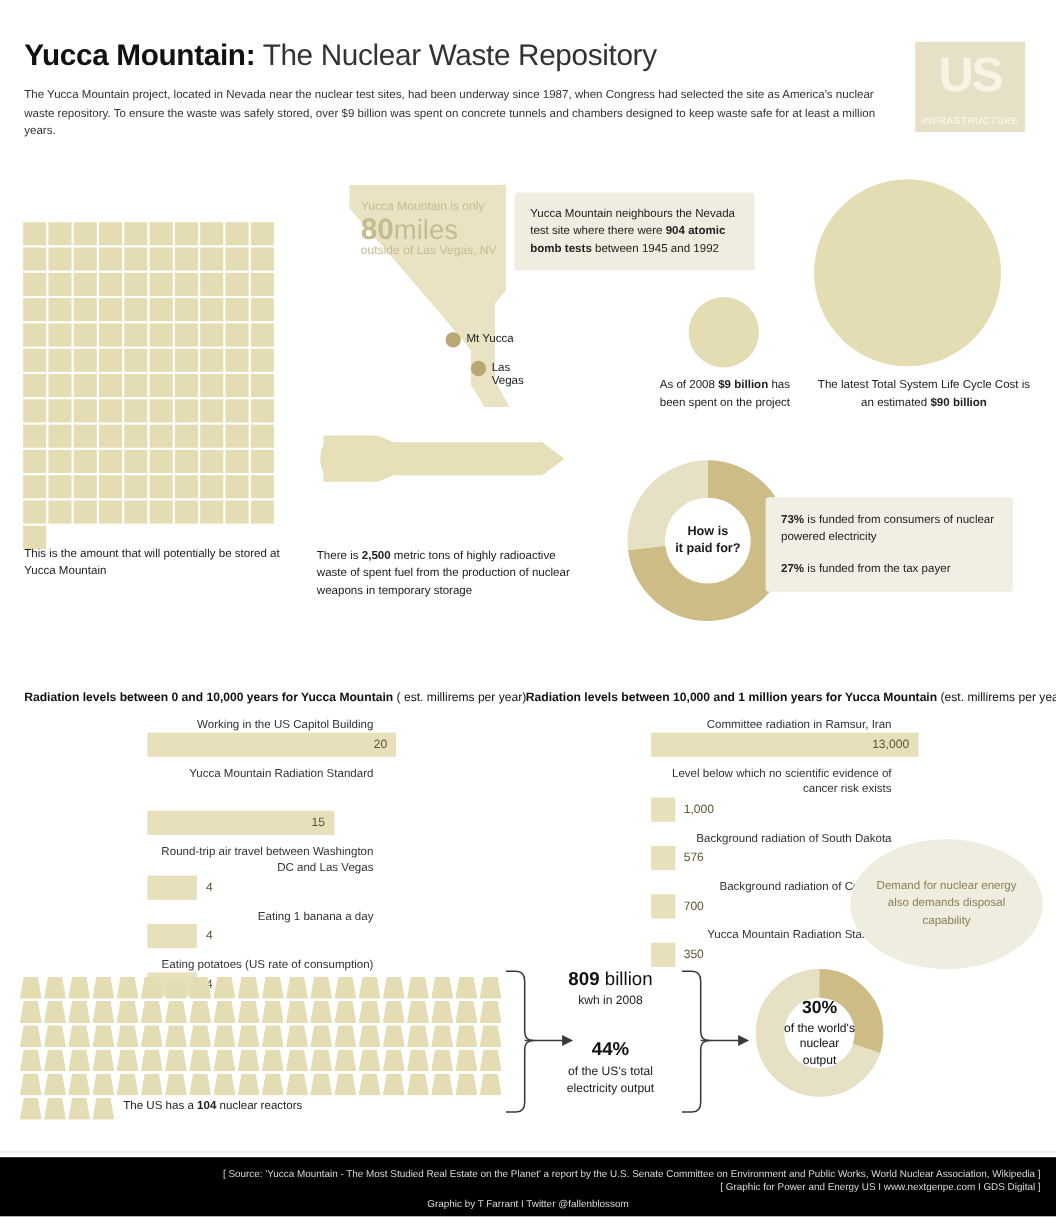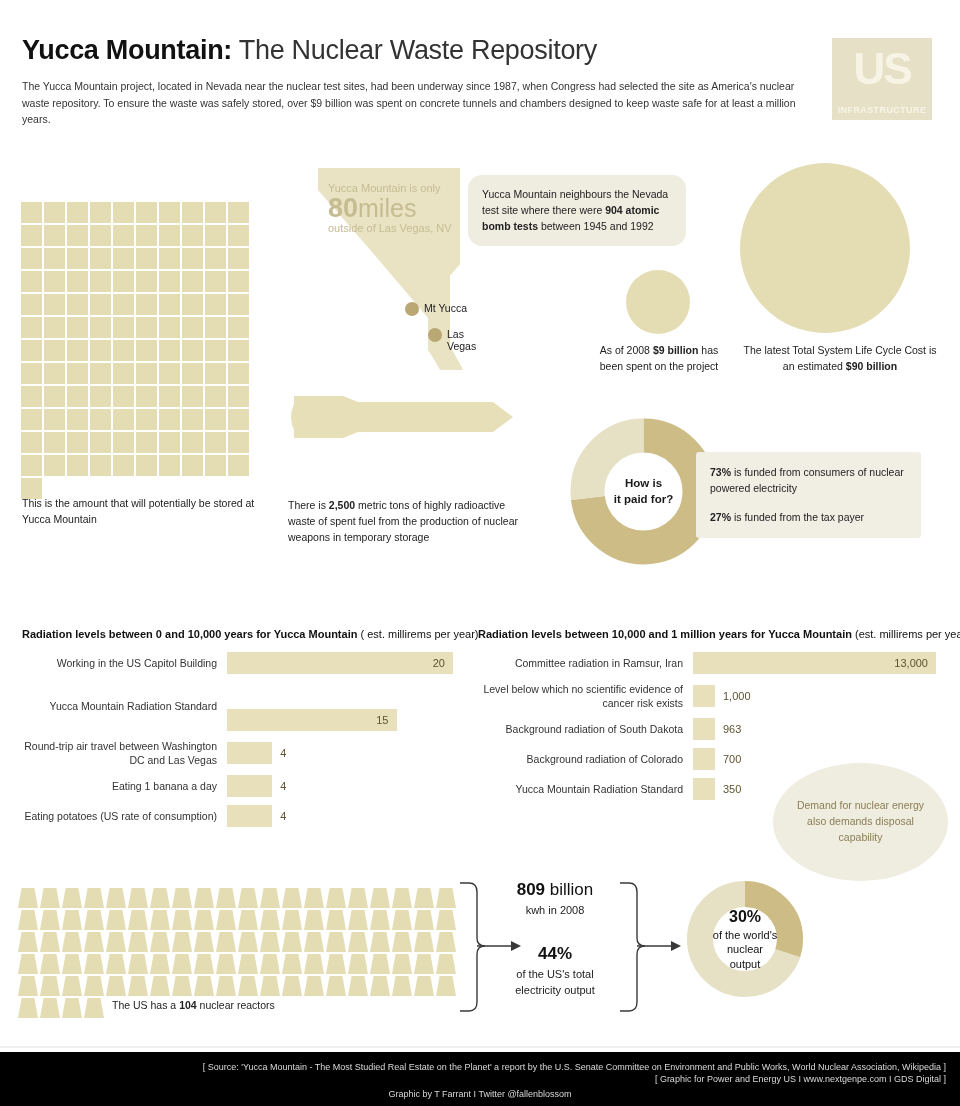--- a/index.html
+++ b/index.html
@@ -51,21 +51,21 @@
   .nv-text { position:absolute; left:28px; top:14px; width:145px; color:#c6bc92; }
   .nv-l1 { font-size:11px; }
   .nv-80 { font-size:27px; font-weight:bold; line-height:1.05; }
   .nv-80 .mi { font-weight:normal; font-size:25px; }
   .nv-l3 { font-size:11px; }
   .dot { position:absolute; width:14px; height:14px; border-radius:50%; background:#b9a774; }
   .dotlbl { position:absolute; font-size:10.5px; color:#222; }
 
   .nbox {
     position:absolute; left:468px; top:175px; width:218px; padding:12px 14px;
-    background:#efece0; border-radius:14px;
+    background:#efece0; border-radius:3px;
   }
 
   
   .circ { position:absolute; border-radius:50%; background:#e4dcb2; }
   .c9 { left:626px; top:270px; width:64px; height:64px; }
   .c90 { left:740px; top:163px; width:170px; height:170px; }
   .c9cap { position:absolute; left:588px; top:343px; width:142px; text-align:center; }
   .c90cap { position:absolute; left:740px; top:343px; width:200px; text-align:center; }
 
   
@@ -81,21 +81,21 @@
     position:absolute; left:696px; top:452px; width:225px; padding:13px 14px;
     background:#f1efe4; border-radius:3px;
   }
   .paybox p { margin:0; }
   .paybox p + p { margin-top:13px; }
 
   
   .chart { position:absolute; top:628px; }
   .chart-title { font-size:11px; font-weight:bold; color:#111; margin-bottom:12px; white-space:nowrap; }
   .chart-title .reg { font-weight:normal; }
-  .brow { display:flex; align-items:center; margin-bottom:8px; }
+  .brow { display:flex; align-items:center; margin-bottom:8px;flex-direction:column; }
   .blabel { font-size:10.5px; color:#333; text-align:right; line-height:1.35; }
   .bwrap { position:relative; height:22px; }
   .bbar { height:22px; background:#e7e0bb; position:relative; }
   .bval { position:absolute; right:8px; top:50%; transform:translateY(-50%);
           font-size:11px; color:#5d5432; }
   .bval.out { right:auto; left:100%; margin-left:8px; }
 
   .chartL { left:22px; width:450px; }
   .chartL .blabel { width:205px; padding-right:10px; }
   .chartR { left:478px; width:470px; }
@@ -404,21 +404,21 @@
           <div class="bwrap" style="width: 243px;">
             <div class="bbar" style="width: 22px;">
               <span class="bval out">1,000</span>
             </div>
           </div>
         </div>
         <div class="brow">
           <div class="blabel">Background radiation of South Dakota</div>
           <div class="bwrap" style="width: 243px;">
             <div class="bbar" style="width: 22px;">
-              <span class="bval out">963</span>
+              <span class="bval out">576</span>
             </div>
           </div>
         </div>
         <div class="brow">
           <div class="blabel">Background radiation of Colorado</div>
           <div class="bwrap" style="width: 243px;">
             <div class="bbar" style="width: 22px;">
               <span class="bval out">700</span>
             </div>
           </div>

